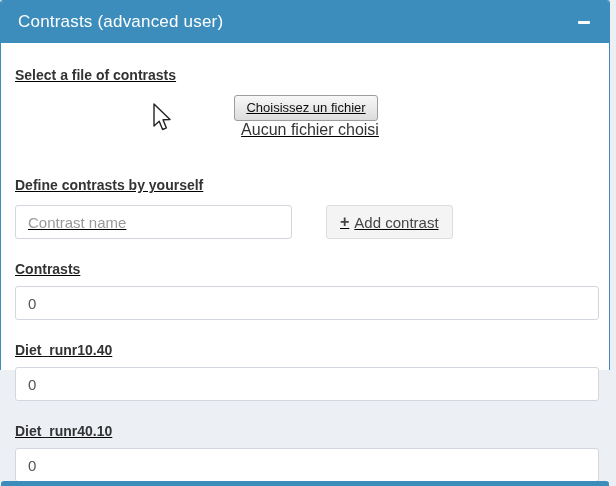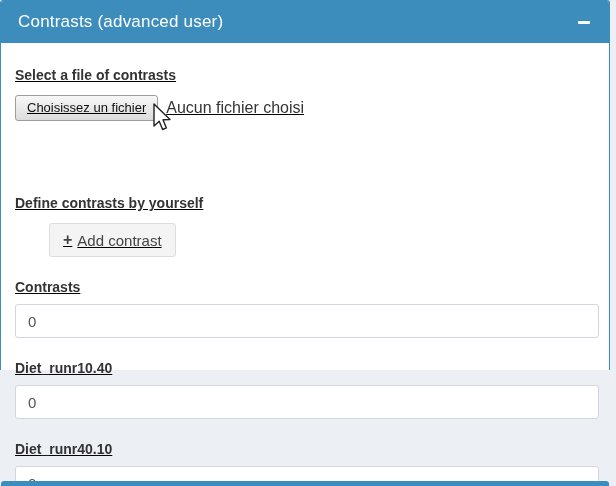--- a/index.html
+++ b/index.html
@@ -40,21 +40,21 @@
   .panel-body { padding:24px 12px 0 14px; position:relative;text-decoration:underline; }
 
   .control-label {
     display:block;
     font-size:14px; font-weight:700; color:#333;
     line-height:16px;
     margin:0 0 12px 0;
   }
   .control-label.tight { margin-bottom:9px; }
 
-  .file-row { display:flex; align-items:center; margin-bottom:74px; }
+  .file-row { display:flex; align-items:center; margin-bottom:38px;flex-direction:column; }
   .file-btn {
     font-family:"Liberation Sans", sans-serif;
     font-size:13px; color:#111;
     background:linear-gradient(#f8f8f8, #dcdcdc);
     border:1px solid #9d9d9d;
     border-radius:3px;
     padding:4px 11px 5px 11px;
     cursor:pointer;
     white-space:nowrap;
   }
@@ -123,20 +123,21 @@
     <label class="control-label">Select a file of contrasts</label>
 
     <div class="file-row">
       <button class="file-btn">Choisissez un fichier</button>
       <span class="file-status">Aucun fichier choisi</span>
     </div>
 
     <label class="control-label">Define contrasts by yourself</label>
 
     <div class="inline-row">
+      <input class="text-input" type="text" placeholder="Contrast name" style="">
       <button class="add-btn">
         <span class="plus-glyph">+</span>
         <span>Add contrast</span>
       </button>
     </div>
 
     <div class="field-group">
       <label class="control-label tight">Contrasts</label>
       <input class="full-input" type="text" value="0" style="">
     </div>

